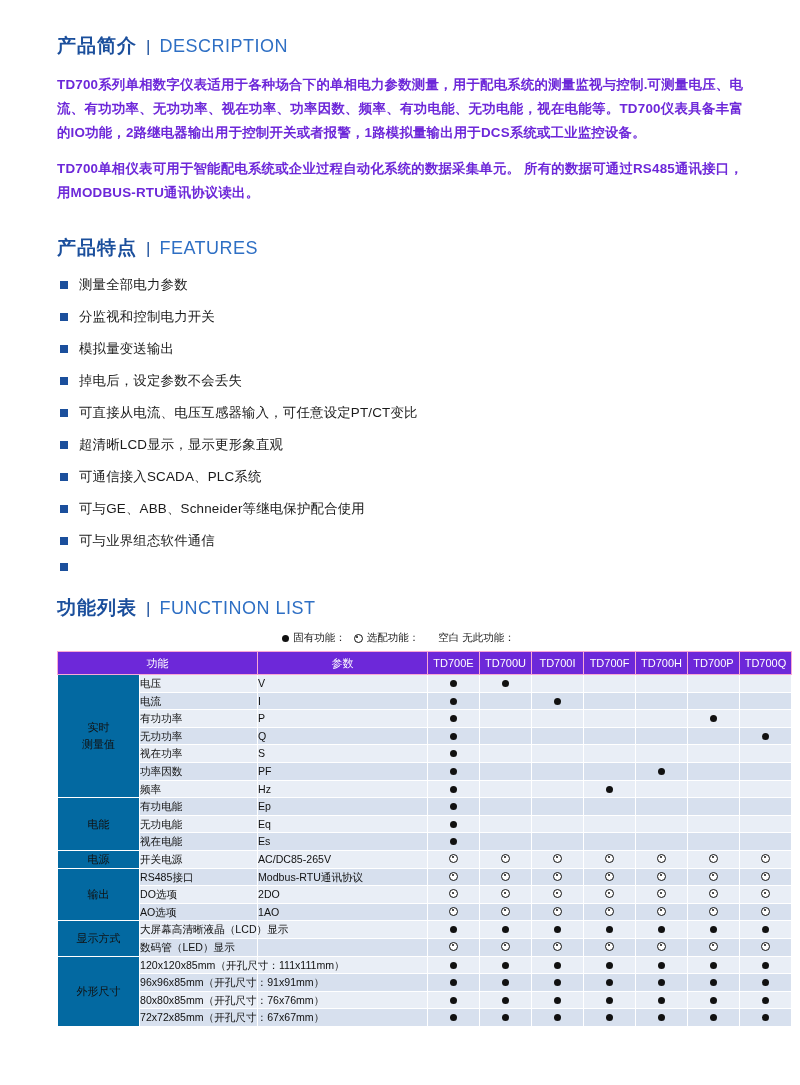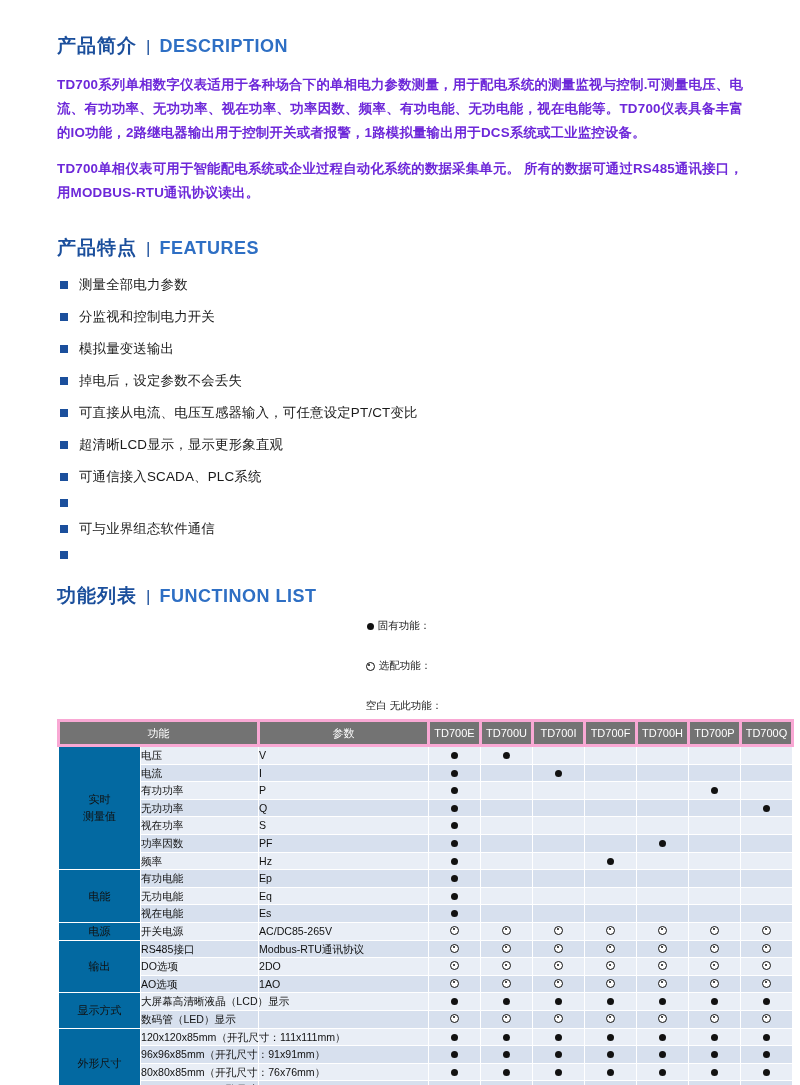--- a/index.html
+++ b/index.html
@@ -39,21 +39,21 @@
     color: #1b4f9c;
     letter-spacing: 1px;
   }
   .sec-head .bar {
     font-size: 17px;
     color: #1b4f9c;
     font-weight: normal;
   }
   .sec-head .en {
     font-size: 18px;
-    font-weight: bold;
+    font-weight: normal;
     color: #2e6fc4;
     letter-spacing: 0.5px;
   }
 
   
   .desc {
     margin-top: 14px;
   }
   .desc p {
     margin: 0 0 12px 0;
@@ -87,26 +87,25 @@
     line-height: 20px;
     color: #1a1a1a;
     letter-spacing: 0.2px;
   }
 
   
   .legend {
     display: flex;
     justify-content: center;
     align-items: center;
-    gap: 26px;
+    gap: 8px;
     font-size: 10.5px;
     color: #222;
     margin-top: 10px;
     padding-right: 3px;
-    flex-direction: column;
   }
   .legend .item {
     display: flex;
     align-items: center;
     gap: 4px;
   }
   .dot-solid {
     width: 7px; height: 7px;
     border-radius: 50%;
     background: #111;
@@ -141,28 +140,28 @@
     font-size: 10.6px;
     table-layout: fixed;
   }
   table.func th, table.func td {
     border: 1px solid #ffffff;
     padding: 0;
     height: 16.6px;
     line-height: 16.6px;
   }
   table.func thead th {
-    background: #737373;
+    background: #6d28d9;
     color: #ffffff;
     font-weight: normal;
     font-size: 11px;
     height: 22px;
     line-height: 22px;
     text-align: center;
-    border: 3px solid #f9a8d4;
+    border: 1px solid #f9a8d4;
   }
   td.group {
     background: #0369a1;
     text-align: center;
     color: #111;
     font-size: 11px;
     line-height: 15px;
   }
   td.param-name {
     padding-left: 9px;
@@ -232,20 +231,21 @@
       <div class="feature">
           <span class="sq"></span>
           <span class="txt">超清晰LCD显示，显示更形象直观</span>
         </div>
       <div class="feature">
           <span class="sq"></span>
           <span class="txt">可通信接入SCADA、PLC系统</span>
         </div>
       <div class="feature">
           <span class="sq"></span>
+          <span class="txt">可与GE、ABB、Schneider等继电保护配合使用</span>
         </div>
       <div class="feature">
           <span class="sq"></span>
           <span class="txt">可与业界组态软件通信</span>
         </div>
       <div class="feature">
           <span class="sq"></span>
         </div>
     </div>
   </div>

